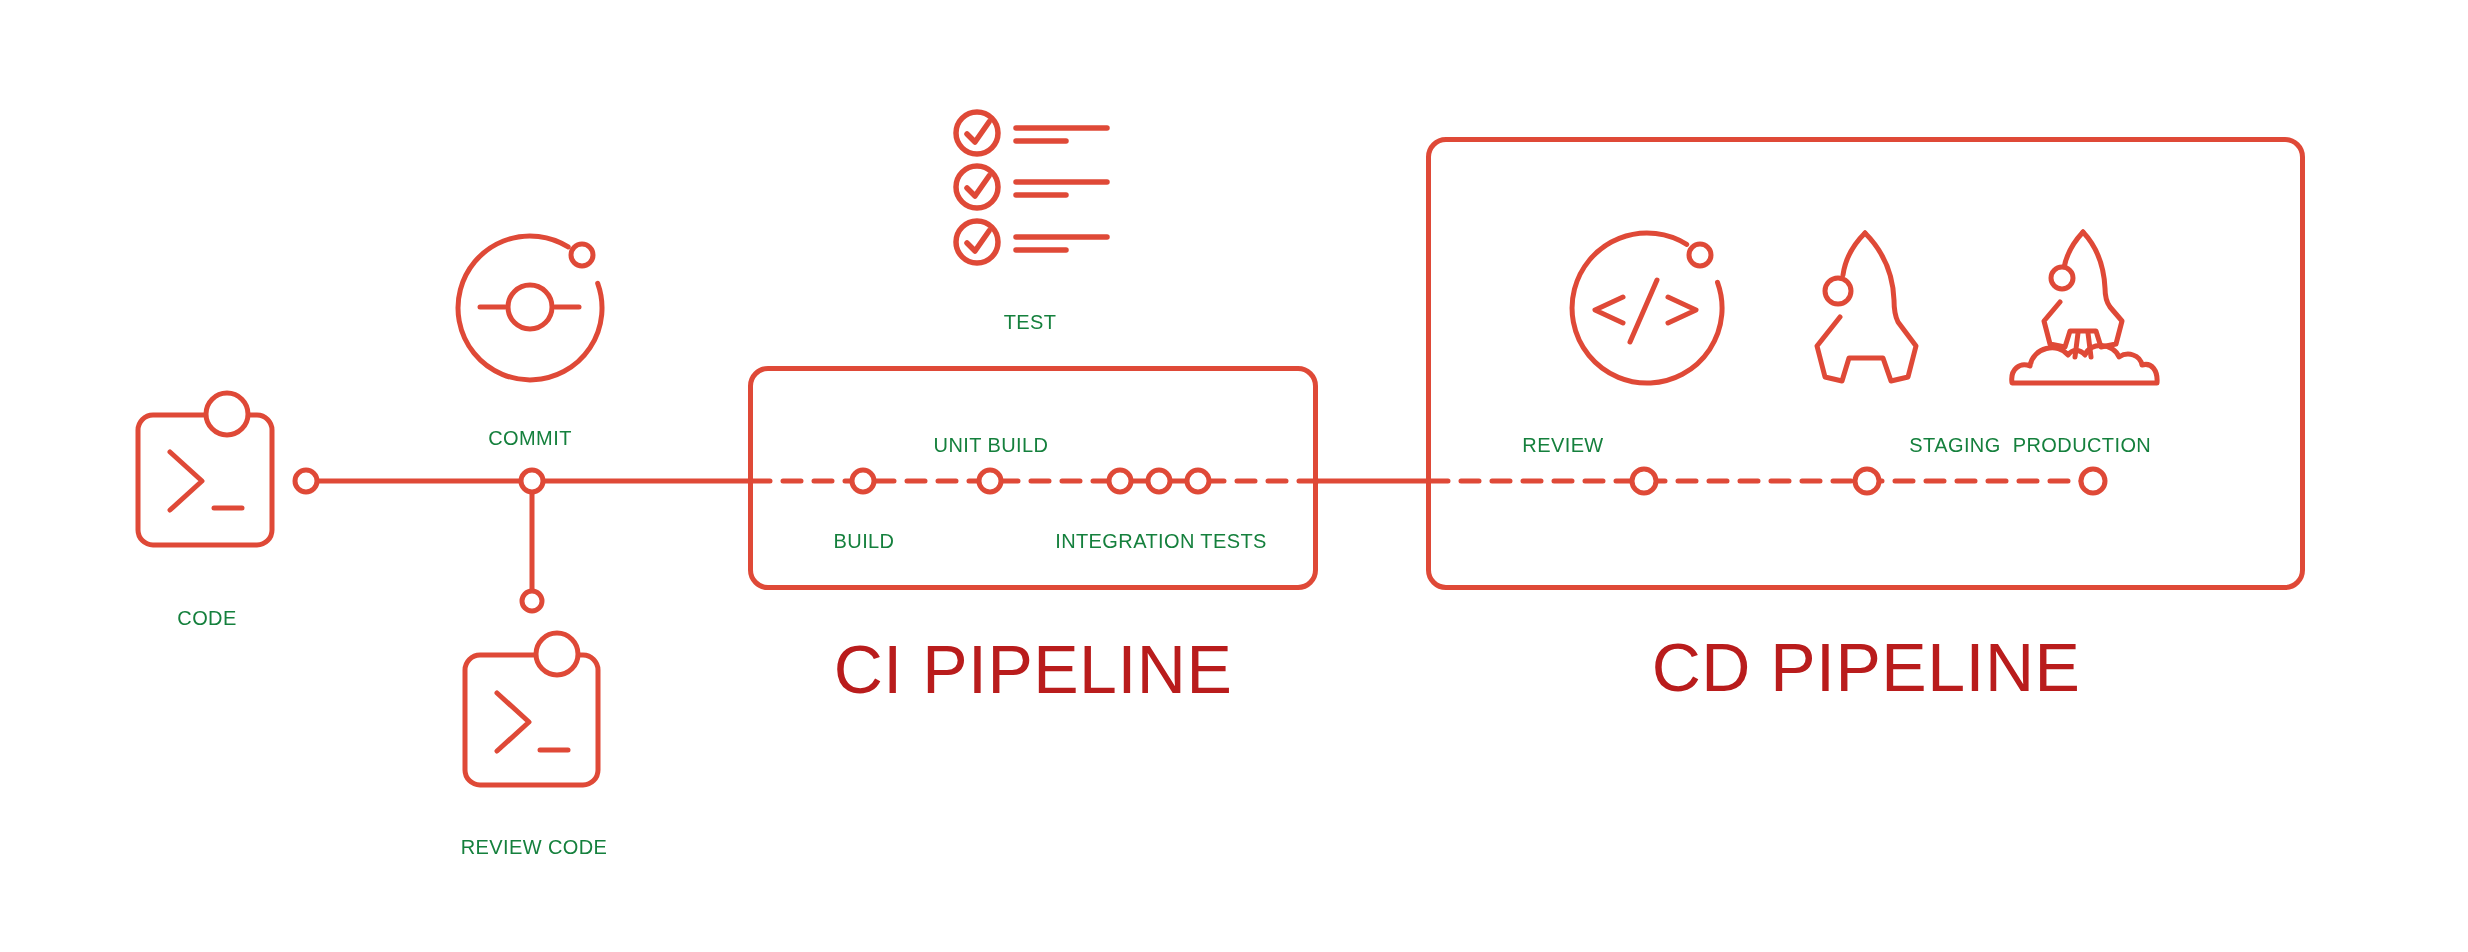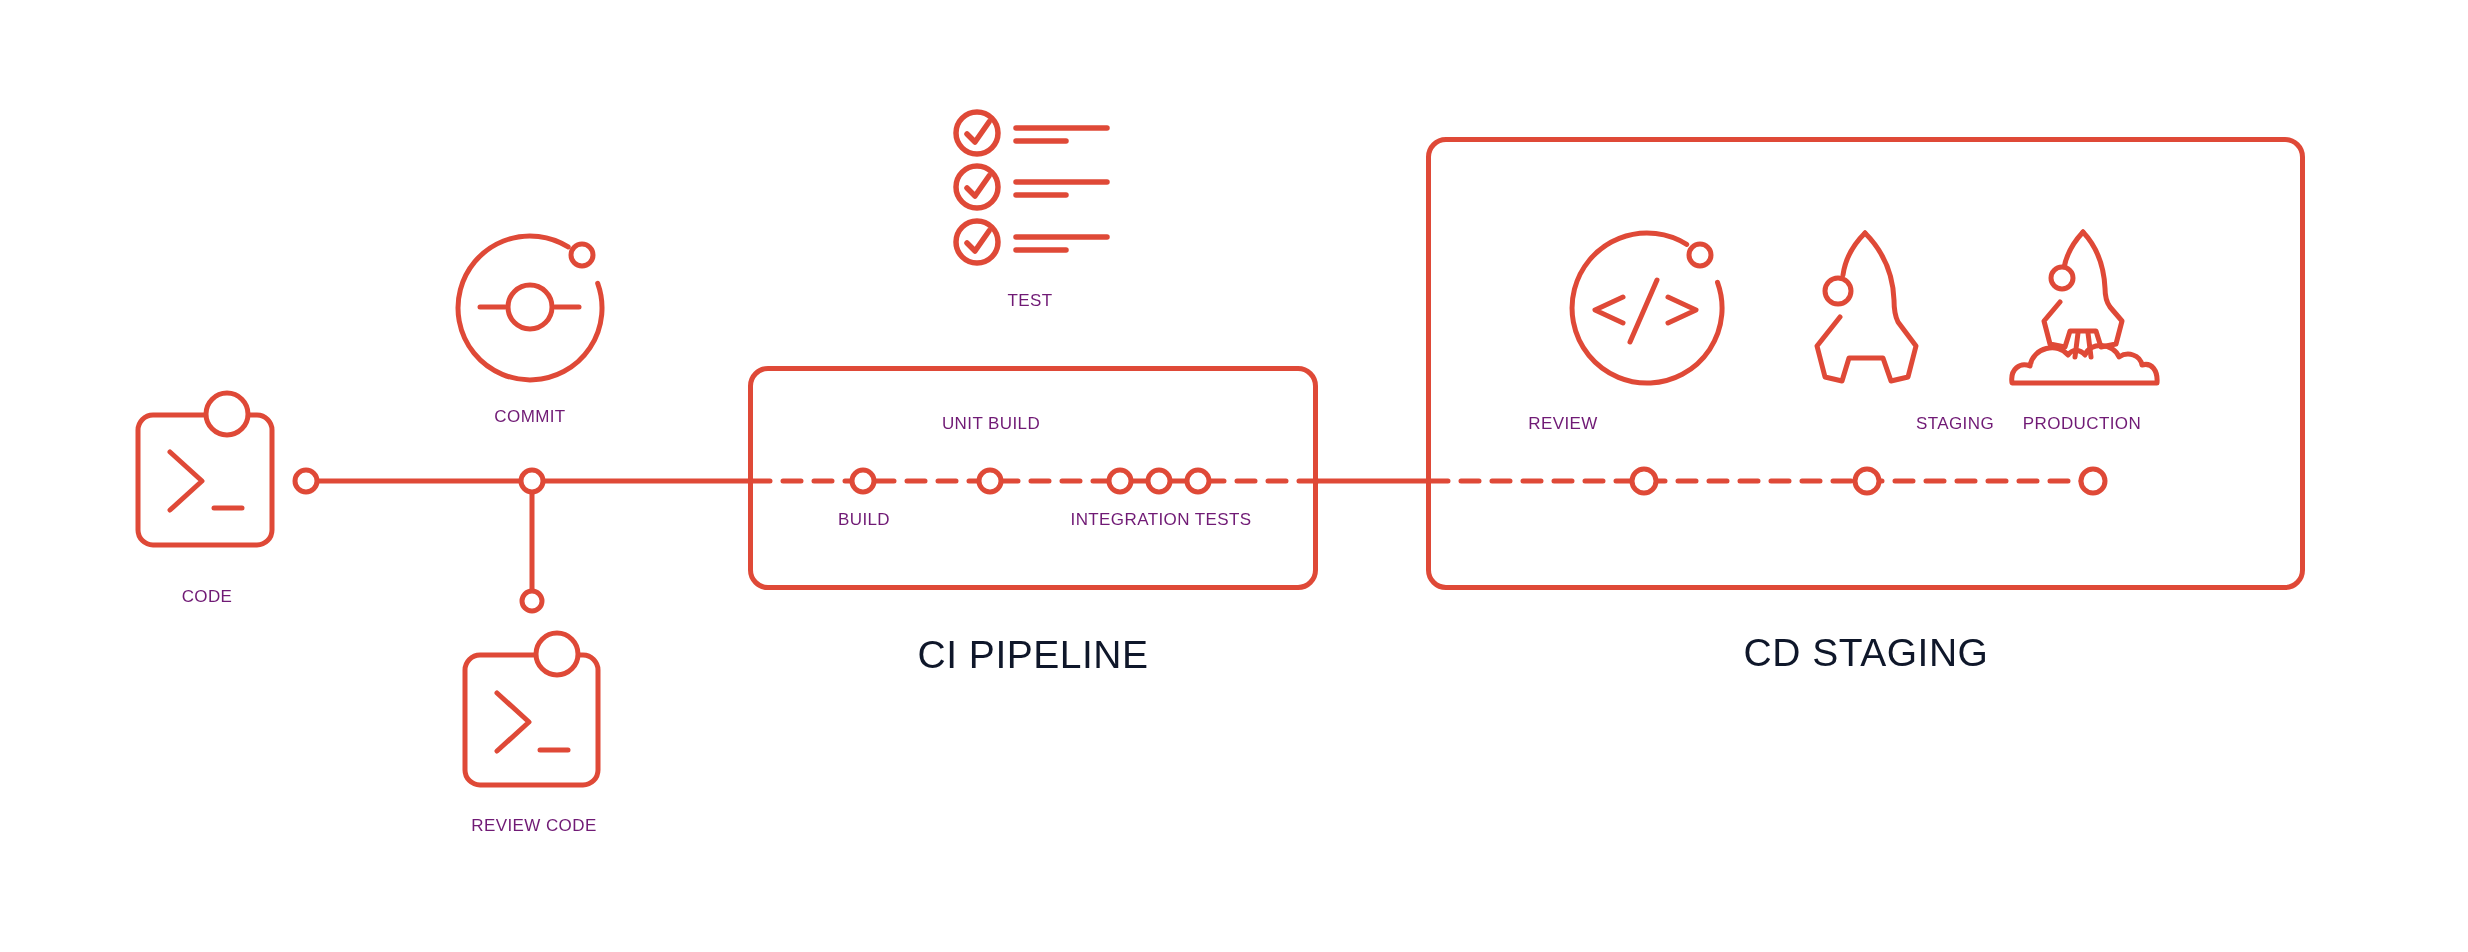--- a/index.html
+++ b/index.html
@@ -15,31 +15,32 @@
     box-sizing:border-box;
     border:5px solid #DF4937;
     border-radius:20px;
     background:transparent;
   }
   .box-ci{left:748px;top:366px;width:570px;height:224px;}
   .box-cd{left:1426px;top:137px;width:879px;height:453px;}
   .svg-layer{position:absolute;left:0;top:0;}
   .lbl{
     position:absolute;
-    color:#701a75;
-    font-size:17px;
+    color:#15803d;
+    font-size:20px;
     letter-spacing:0.4px;
     white-space:nowrap;
     transform:translateX(-50%);
     line-height:1;
+    margin-top:20px;
   }
   .title{
     position:absolute;
-    color:#0f172a;
-    font-size:39px;
+    color:#b91c1c;
+    font-size:68px;
     letter-spacing:0.5px;
     white-space:nowrap;
     transform:translateX(-50%);
     line-height:1;
   }
 </style>
 </head>
 <body>
 
 <div class="canvas">
@@ -146,15 +147,15 @@
   <div class="lbl" style="left:534px;top:817px">REVIEW CODE</div>
   <div class="lbl" style="left:1030px;top:292px">TEST</div>
   <div class="lbl" style="left:991px;top:415px">UNIT BUILD</div>
   <div class="lbl" style="left:864px;top:511px">BUILD</div>
   <div class="lbl" style="left:1161px;top:511px">INTEGRATION TESTS</div>
   <div class="lbl" style="left:1563px;top:415px">REVIEW</div>
   <div class="lbl" style="left:1955px;top:415px">STAGING</div>
   <div class="lbl" style="left:2082px;top:415px">PRODUCTION</div>
 
   <div class="title" style="left:1033px;top:635px">CI PIPELINE</div>
-  <div class="title" style="left:1866px;top:633px">CD STAGING</div>
+  <div class="title" style="left:1866px;top:633px">CD PIPELINE</div>
 
 </div>
 
 </body></html>

